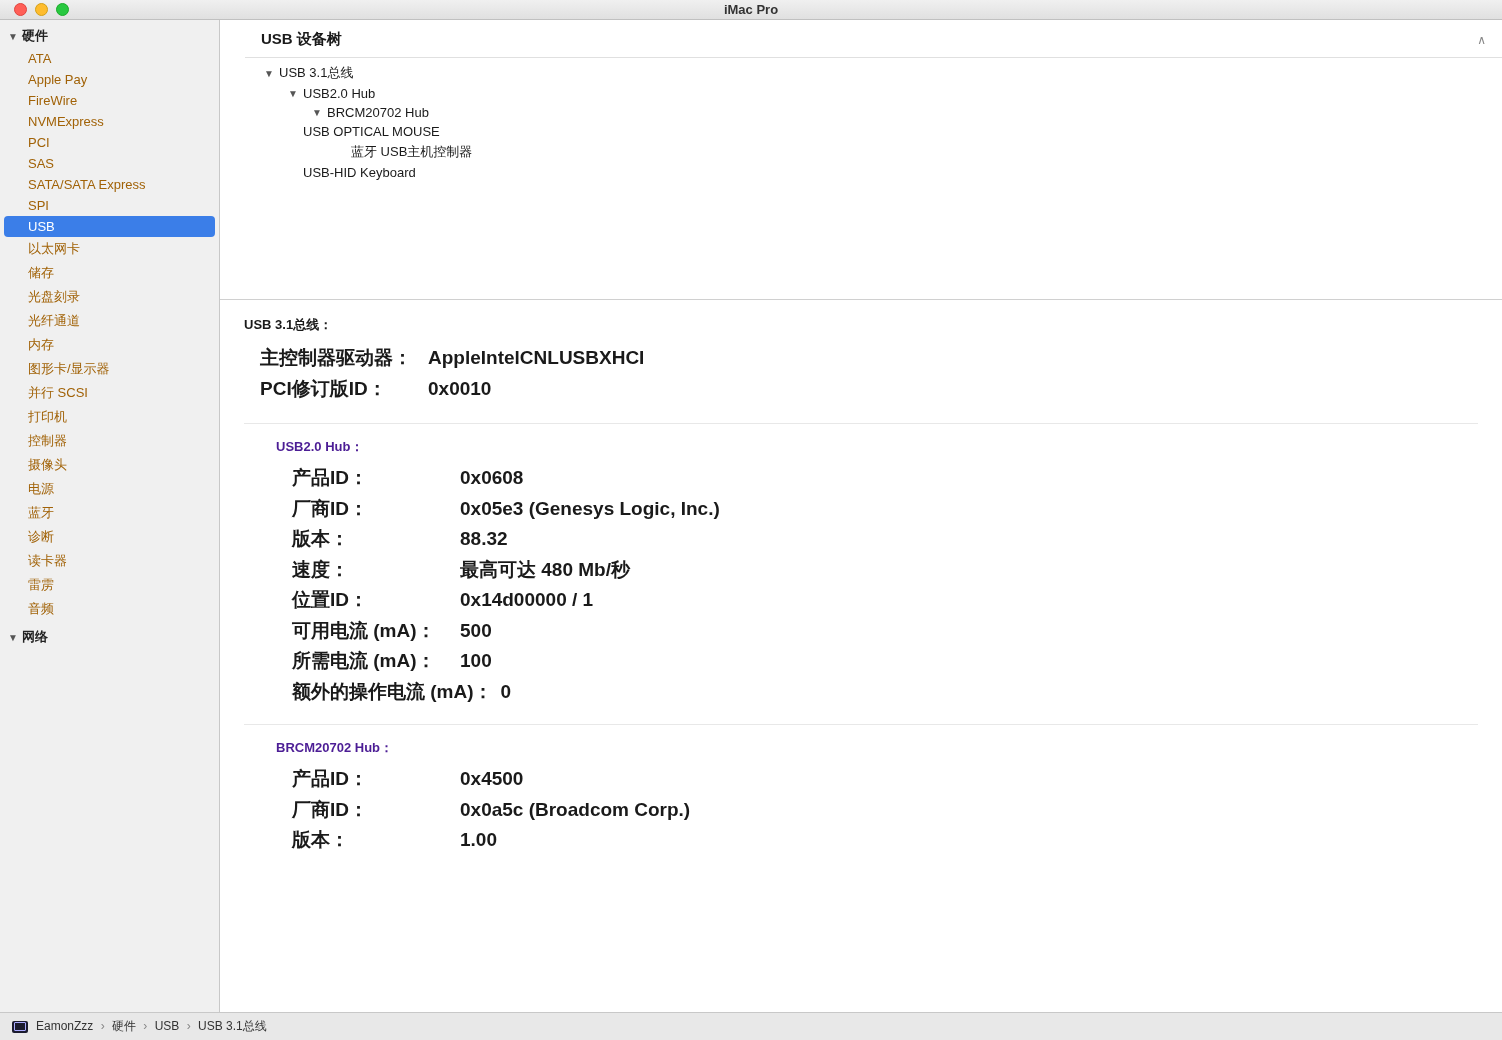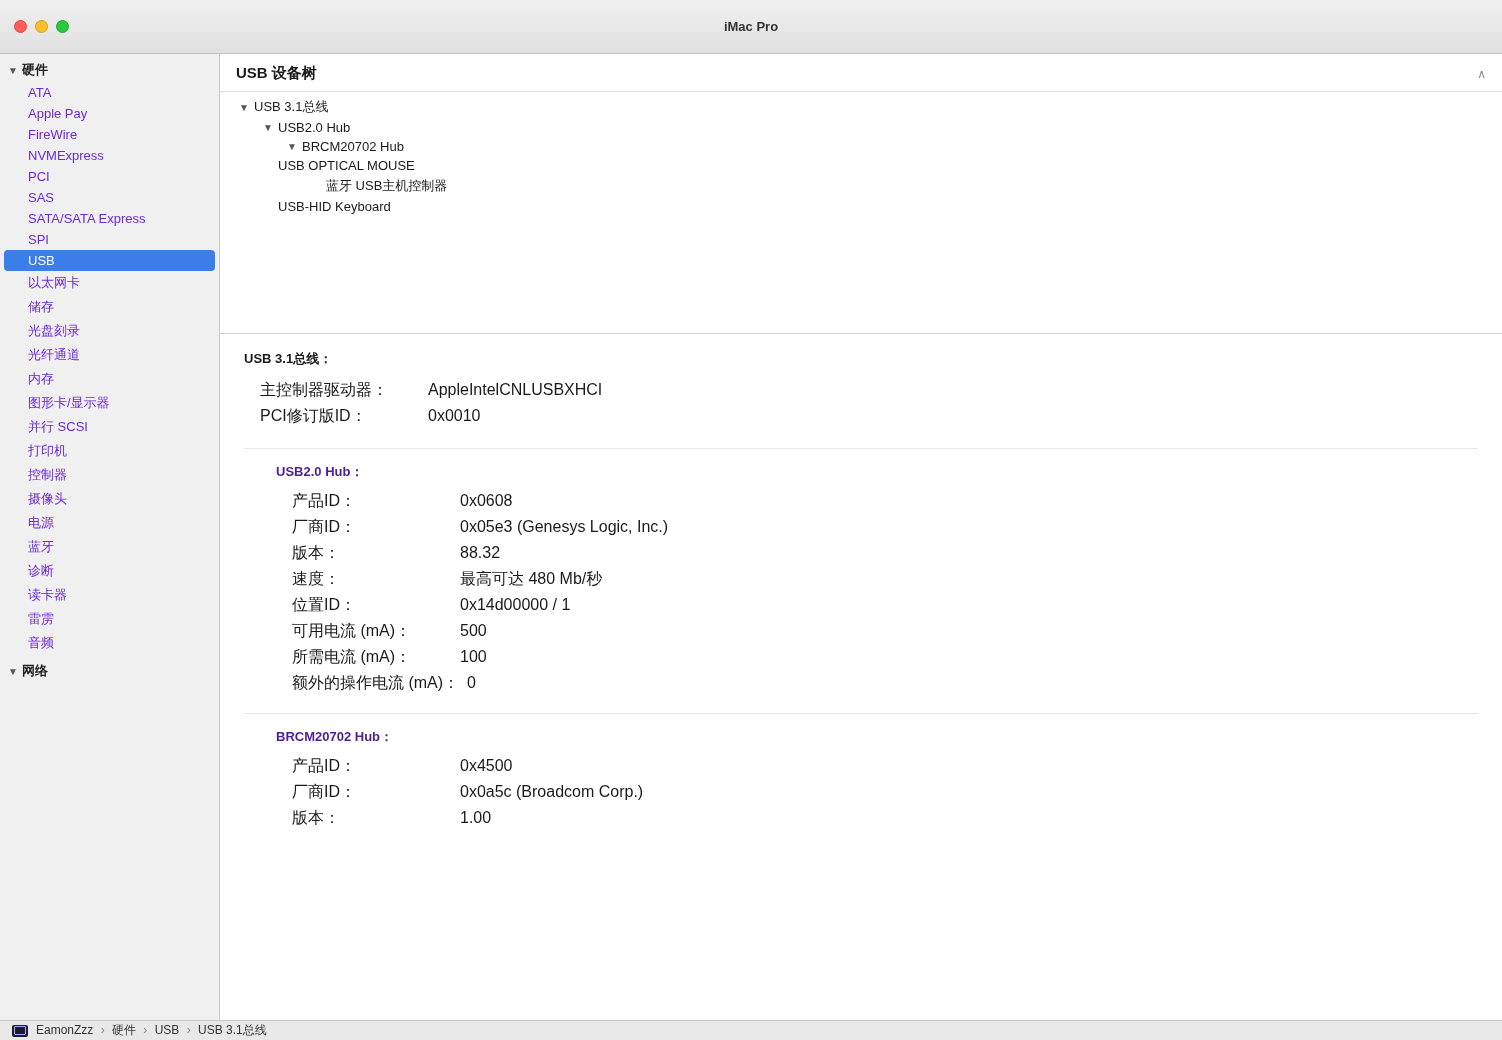--- a/index.html
+++ b/index.html
@@ -10,21 +10,21 @@
       width: 1502px;
       height: 1040px;
       overflow: hidden;
       display: flex;
       flex-direction: column;
     }
 
     
     .titlebar {
       background: linear-gradient(to bottom, #f0f0f0, #e0e0e0);
-      height: 54px;
+      height: 20px;
       display: flex;
       align-items: center;
       justify-content: center;
       border-bottom: 1px solid #c0c0c0;
       position: relative;
       flex-shrink: 0;
     }
     .titlebar-buttons {
       position: absolute;
       left: 14px;
@@ -75,21 +75,21 @@
       user-select: none;
     }
     .sidebar-section-header .arrow {
       margin-right: 4px;
       font-size: 10px;
       color: #555;
     }
     .sidebar-item {
       padding: 3px 12px 3px 28px;
       font-size: 13px;
-      color: #6d28d9;
+      color: #a16207;
       cursor: pointer;
       user-select: none;
       white-space: nowrap;
     }
     .sidebar-item.active {
       background: #3b7ee8;
       color: white;
       border-radius: 4px;
       margin: 0 4px;
       padding-left: 24px;
@@ -104,20 +104,21 @@
       background: white;
     }
 
     
     .tree-panel {
       height: 280px;
       border-bottom: 1px solid #d0d0d0;
       overflow-y: auto;
       flex-shrink: 0;
       background: white;
+      padding-left: 25px;
     }
     .tree-header {
       display: flex;
       align-items: center;
       justify-content: space-between;
       padding: 10px 16px 8px 16px;
       border-bottom: 1px solid #e0e0e0;
       background: white;
     }
     .tree-header-title {
@@ -170,22 +171,23 @@
       color: #1a1a1a;
     }
 
     .detail-table {
       margin-bottom: 20px;
       margin-left: 16px;
     }
     .detail-row {
       display: flex;
       margin-bottom: 2px;
-      font-size: 16px;
+      font-size: 19px;
       line-height: 1.5;
+      font-weight: bold;
     }
     .detail-label {
       color: #1a1a1a;
       min-width: 160px;
       flex-shrink: 0;
     }
     .detail-value {
       color: #1a1a1a;
       margin-left: 8px;
     }
@@ -194,21 +196,21 @@
     .detail-panel::-webkit-scrollbar { width: 8px; }
     .detail-panel::-webkit-scrollbar-track { background: #f5f5f5; }
     .detail-panel::-webkit-scrollbar-thumb { background: #c0c0c0; border-radius: 4px; }
 
     
     .tree-panel::-webkit-scrollbar { width: 6px; }
     .tree-panel::-webkit-scrollbar-thumb { background: #c0c0c0; border-radius: 3px; }
 
     
     .statusbar {
-      height: 20px;
+      height: 28px;
       background: #e8e8e8;
       border-top: 1px solid #c8c8c8;
       display: flex;
       align-items: center;
       padding: 0 12px;
       font-size: 12px;
       color: #333;
       flex-shrink: 0;
     }
     .statusbar-icon {

